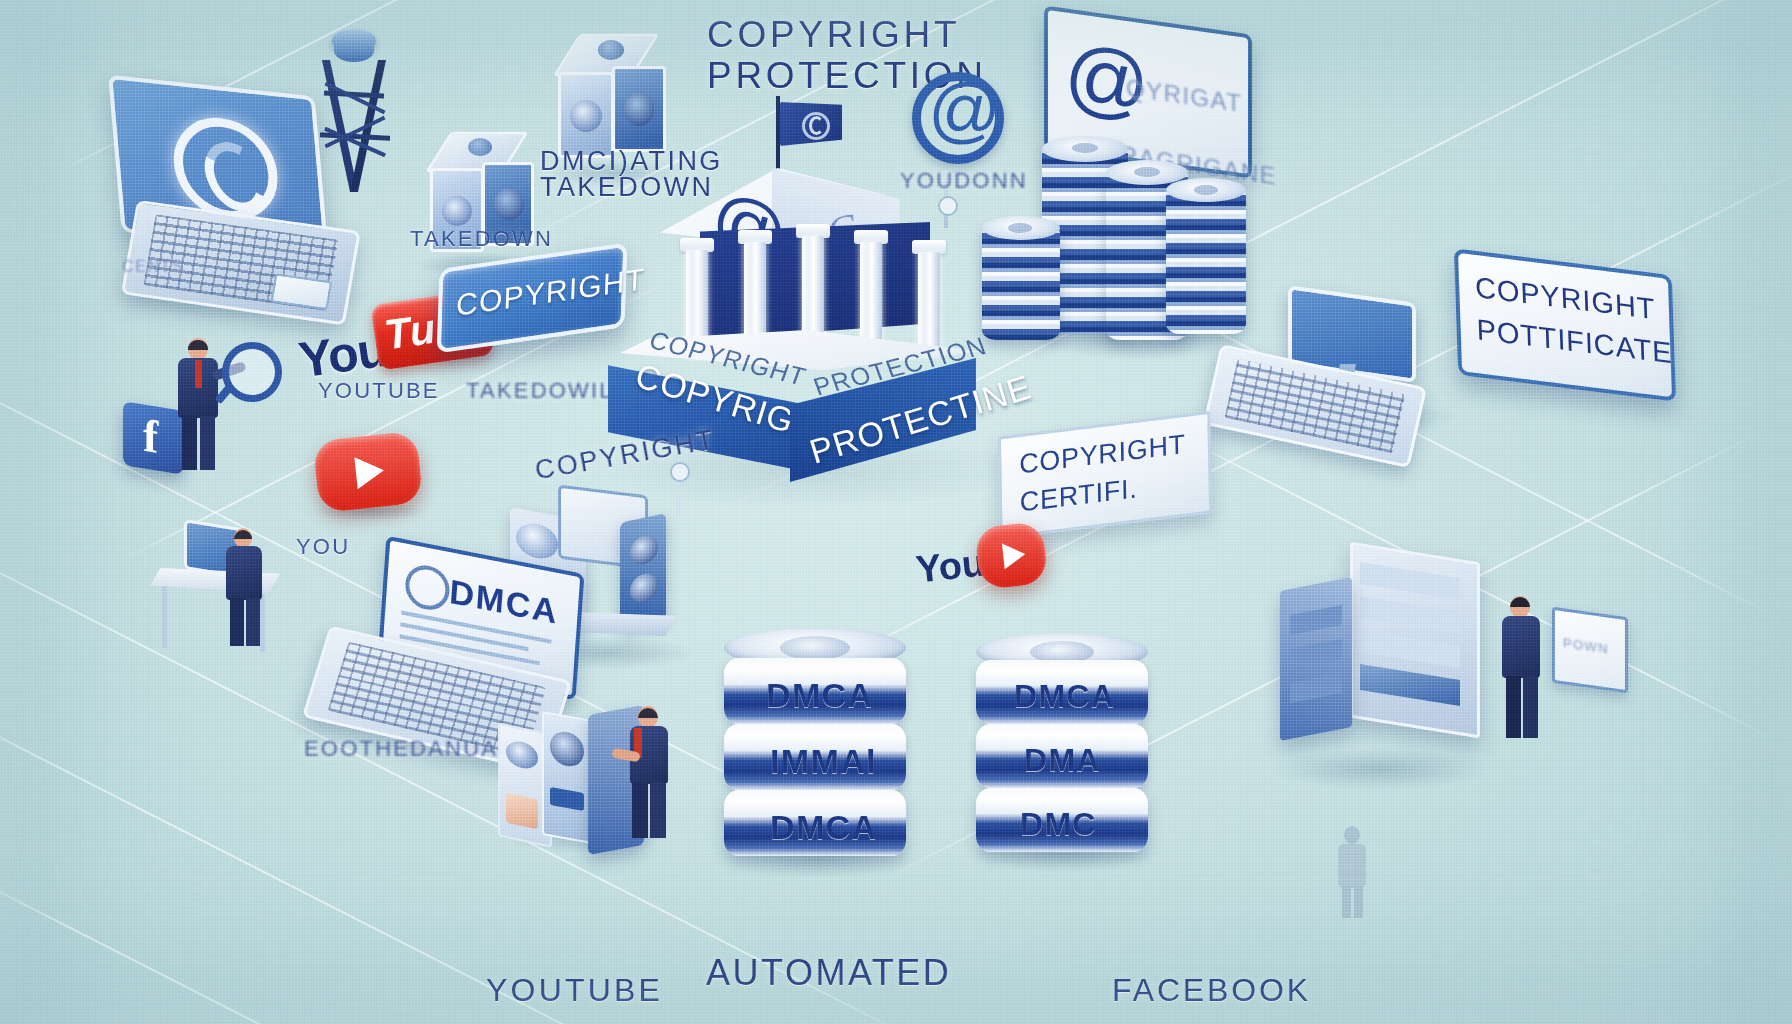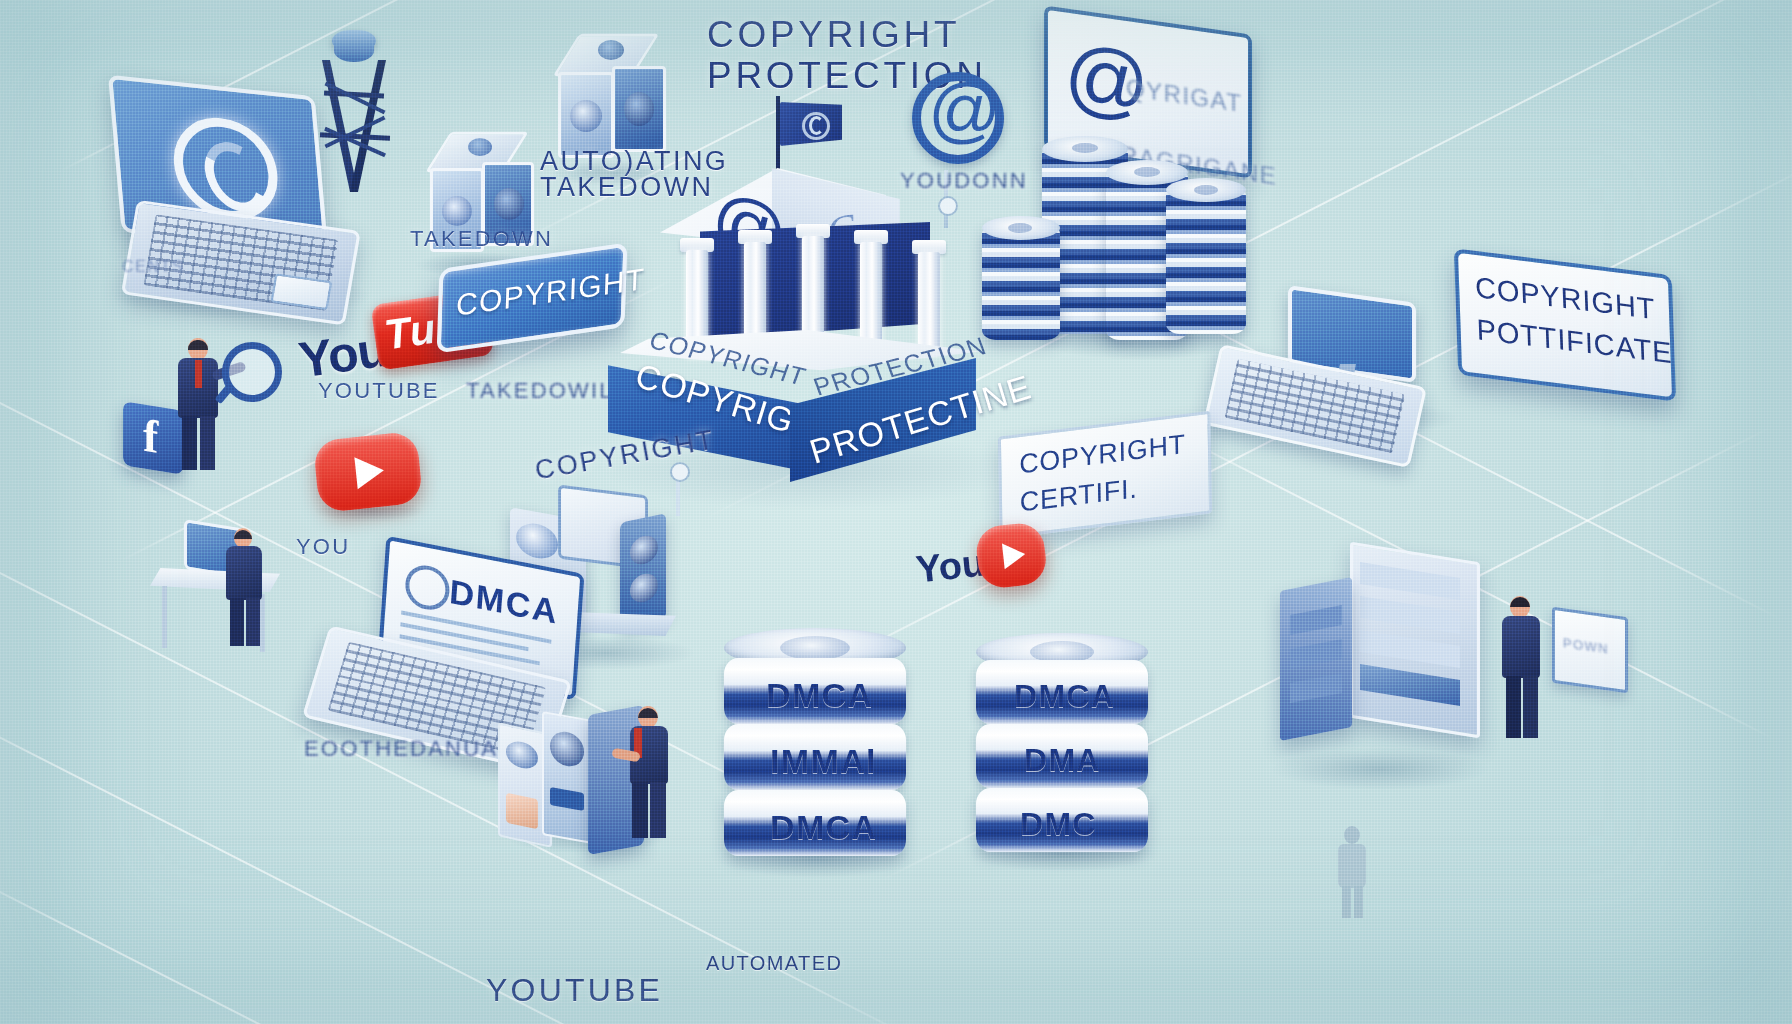--- a/index.html
+++ b/index.html
@@ -169,21 +169,21 @@
 
   <div class="shadow" style="left:548px;top:160px;width:130px;height:26px;"></div>
   <div class="abs" style="left:552px;top:32px;width:120px;height:132px;">
     <div class="cube-face" style="left:14px;top:0;width:80px;height:46px;background:linear-gradient(150deg,#f3f8fc,#ccdcec);transform:skewX(-32deg) scaleY(.92);border-radius:4px;"></div>
     <div class="cube-face" style="left:6px;top:40px;width:56px;height:86px;background:linear-gradient(160deg,#dbe8f5,#87a9d4);border-radius:4px;"></div>
     <div class="cube-face" style="left:60px;top:34px;width:54px;height:86px;background:linear-gradient(160deg,#7ba3d5,#2e58a2);border-radius:4px;"></div>
     <div class="abs" style="left:46px;top:8px;width:26px;height:20px;background:radial-gradient(circle at 40% 35%,#93b7df,#38609f);border-radius:50%;opacity:.85;"></div>
     <div class="abs" style="left:18px;top:68px;width:32px;height:32px;background:radial-gradient(circle at 40% 35%,#eaf2fb,#4069ae);border-radius:50%;"></div>
     <div class="abs" style="left:72px;top:60px;width:30px;height:34px;background:radial-gradient(circle at 40% 35%,#9cbbe2,#1e3d83);border-radius:50%;"></div>
   </div>
-  <div class="lbl mid blur1" style="left:540px;top:146px;">AUTO)ATING</div>
+  <div class="lbl mid blur1" style="left:540px;top:146px;">DMCI)ATING</div>
   <div class="lbl mid blur1" style="left:540px;top:172px;">TAKEDOWN</div>
 
   <div class="abs" style="left:296px;top:284px;width:200px;height:90px;transform:rotate(-8deg);">
     <div class="abs" style="left:0;top:34px;font-size:50px;font-weight:700;color:#1b2f6e;letter-spacing:-.02em;
                 text-shadow:0 2px 3px rgba(255,255,255,.6);">You</div>
     <div class="abs yt-tube" style="left:78px;top:18px;width:116px;height:66px;">
       <div class="abs" style="left:10px;top:8px;font-size:42px;font-style:italic;font-weight:700;color:#fff;">Tube</div>
     </div>
   </div>
   <div class="lbl sm blur1" style="left:318px;top:378px;">YOUTUBE</div>
@@ -496,16 +496,17 @@
   </div>
 
   <div class="abs" style="left:1332px;top:826px;width:40px;height:92px;opacity:.38;">
     <div class="abs" style="left:12px;top:0;width:16px;height:18px;background:#7e93b5;border-radius:50%;"></div>
     <div class="abs" style="left:6px;top:18px;width:28px;height:44px;background:#8fa3c1;border-radius:6px;"></div>
     <div class="abs" style="left:10px;top:60px;width:9px;height:32px;background:#8196b6;"></div>
     <div class="abs" style="left:22px;top:60px;width:9px;height:32px;background:#8196b6;"></div>
   </div>
 
   <div class="lbl" style="left:486px;top:972px;font-size:32px;letter-spacing:.10em;color:#23397c;">YOUTUBE</div>
-  <div class="lbl" style="left:706px;top:952px;font-size:20px;letter-spacing:.07em;color:#23397c;">AUTOMATED</div>
+  <div class="lbl" style="left:706px;top:952px;font-size:36px;letter-spacing:.07em;color:#23397c;">AUTOMATED</div>
   <div class="lbl" style="left:724px;top:1020px;font-size:32px;letter-spacing:.07em;color:#23397c;">CERTIFRES</div>
+  <div class="lbl" style="left:1112px;top:972px;font-size:32px;letter-spacing:.09em;color:#23397c;">FACEBOOK</div>
 
 </div>
 
 </body></html>

